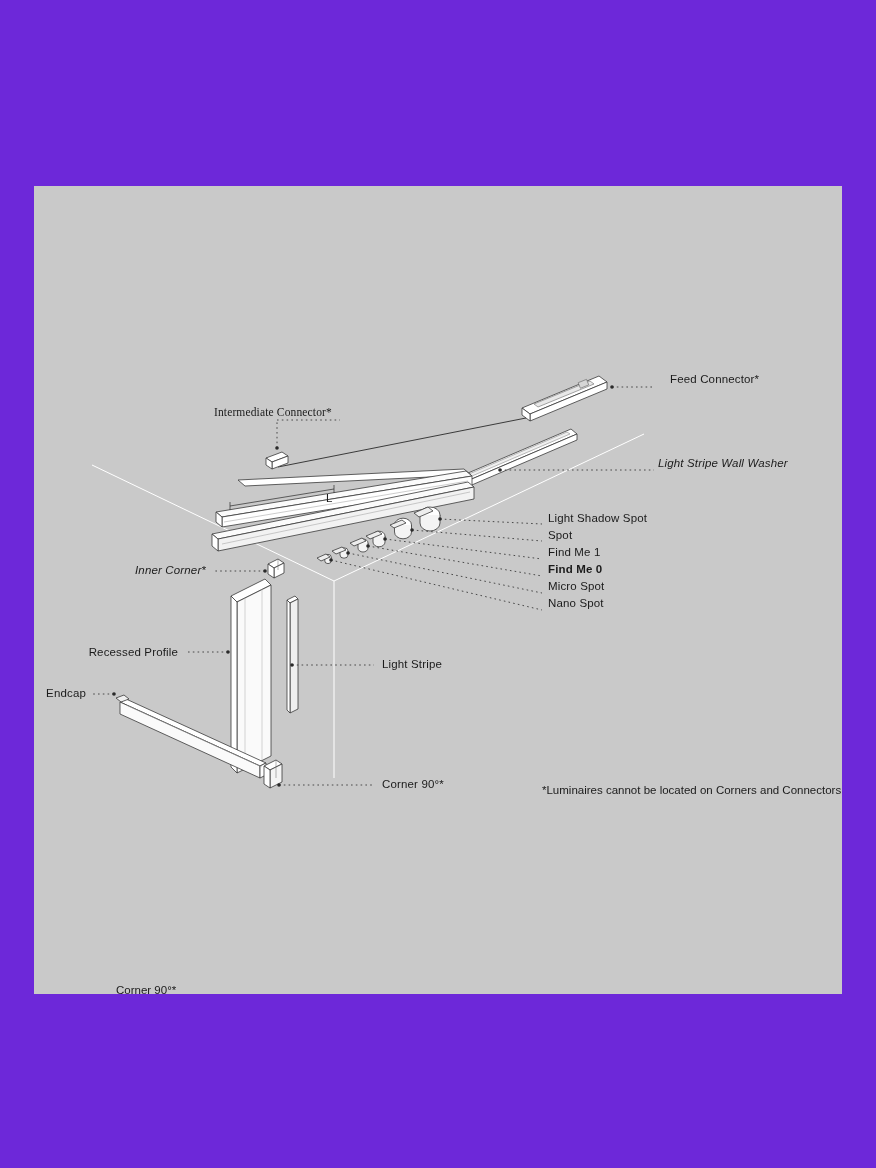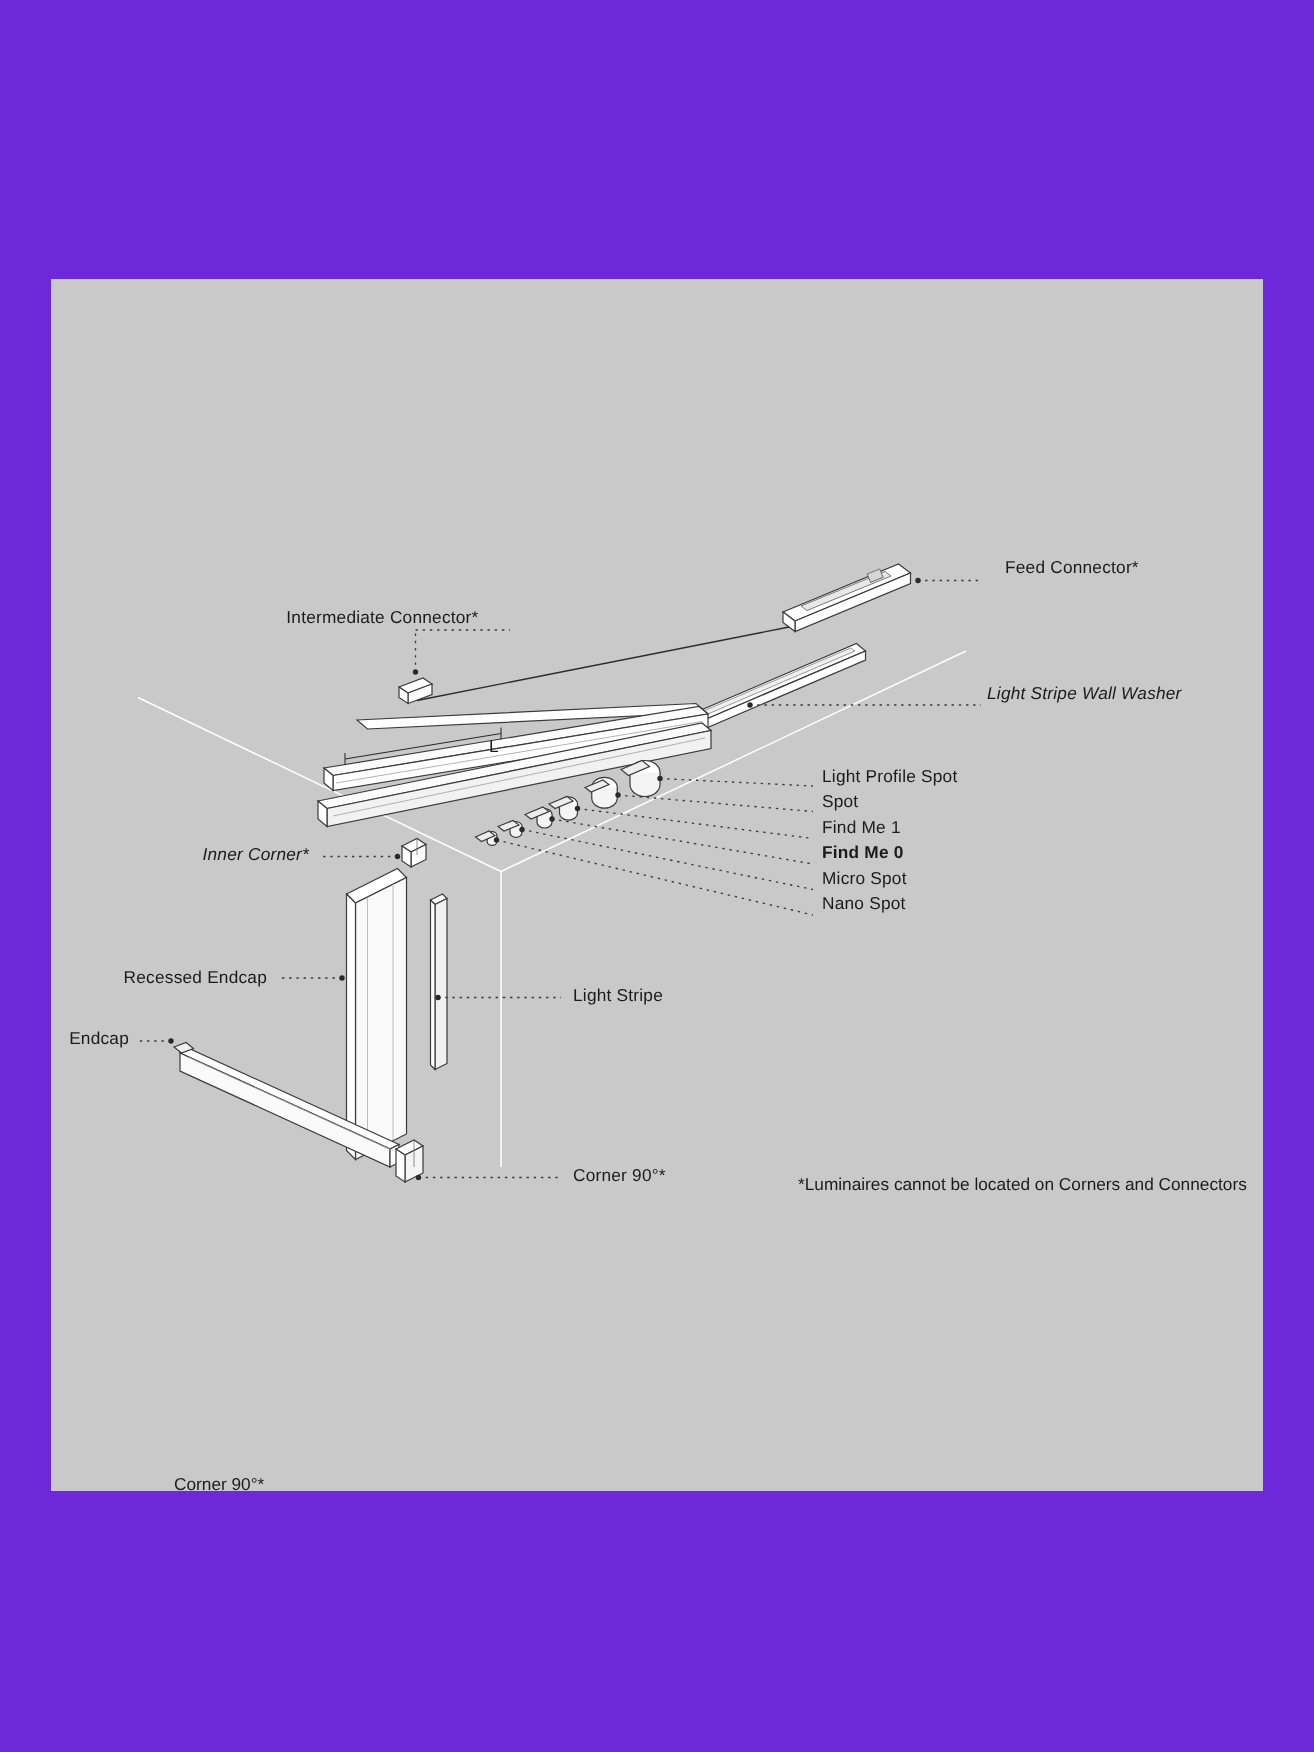--- a/index.html
+++ b/index.html
@@ -45,20 +45,21 @@
     white-space: nowrap;
     line-height: 13px;
   }
   .label.right { text-align: left; }
   .label.left  { text-align: right; }
   .note {
     position: absolute;
     font-size: 11.5px;
     color: #1b1b1b;
     white-space: nowrap;
+    margin-left: 10px;
   }
   .dim-l {
     position: absolute;
     font-size: 11.5px;
     color: #1b1b1b;
   }
   .clipped-label {
     position: absolute;
     font-size: 11.5px;
     color: #1b1b1b;
@@ -236,39 +237,39 @@
         <circle cx="231" cy="385" r="1.8"></circle>
         <circle cx="194" cy="466" r="1.8"></circle>
         <circle cx="80" cy="508" r="1.8"></circle>
         <circle cx="258" cy="479" r="1.8"></circle>
         <circle cx="245" cy="599" r="1.8"></circle>
       </g>
     </svg>
 
     <div class="label right" style="left:636px; top:187px;">Feed Connector*</div>
 
-    <div class="label left" style="left:155px; top:220px; width:130px;">Intermediate Connector*</div>
+    <div class="label left" style="left:168px; top:220px; width:130px;font-family:Liberation Serif, serif;">Intermediate Connector*</div>
 
     <div class="label right" style="left:624px; top:271px;font-style:italic;">Light Stripe Wall Washer</div>
 
-    <div class="label right" style="left:514px; top:326px;">Light Profile Spot</div>
+    <div class="label right" style="left:514px; top:326px;">Light Shadow Spot</div>
 
     <div class="label right" style="left:514px; top:343px;">Spot</div>
 
     <div class="label right" style="left:514px; top:360px;">Find Me 1</div>
 
     <div class="label right" style="left:514px; top:377px;font-weight:bold;">Find Me 0</div>
 
     <div class="label right" style="left:514px; top:394px;">Micro Spot</div>
 
     <div class="label right" style="left:514px; top:411px;">Nano Spot</div>
 
     <div class="label left" style="left:48px; top:378px; width:124px;font-style:italic;">Inner Corner*</div>
 
-    <div class="label left" style="left:20px; top:460px; width:124px;">Recessed Endcap</div>
+    <div class="label left" style="left:20px; top:460px; width:124px;">Recessed Profile</div>
 
     <div class="label left" style="left:-24px; top:501px; width:76px;">Endcap</div>
 
     <div class="label right" style="left:348px; top:472px;">Light Stripe</div>
 
     <div class="label right" style="left:348px; top:592px;">Corner 90°*</div>
 
     <div class="dim-l" style="left:292px; top:306px;">L</div>
 
     <div class="note" style="left:498px; top:598px;">*Luminaires cannot be located on Corners and Connectors</div>

